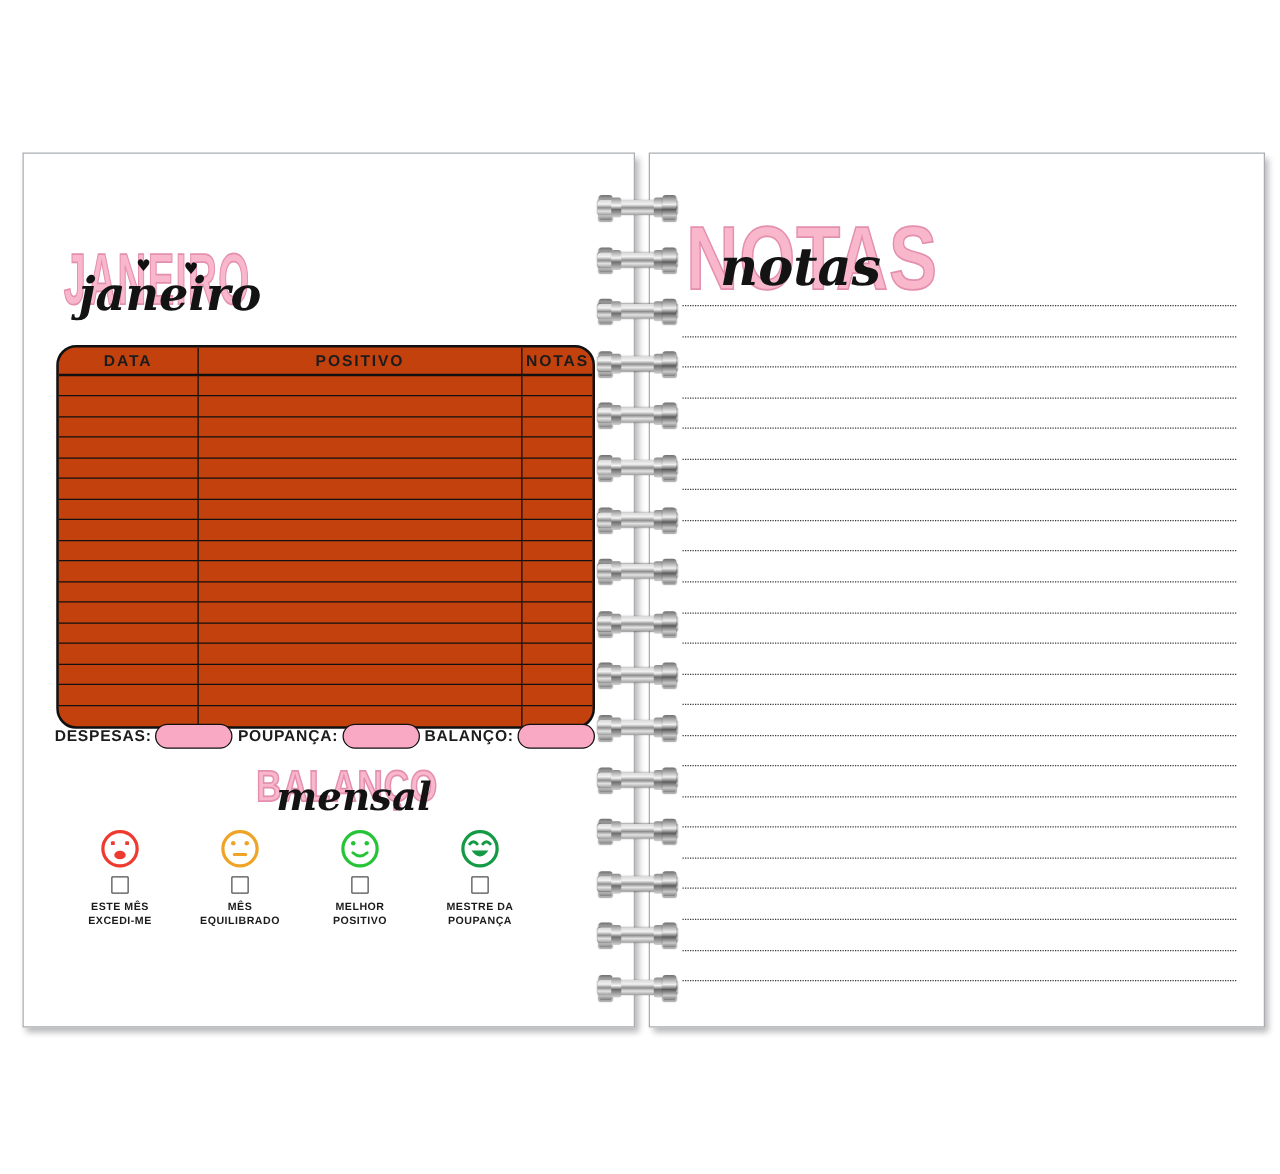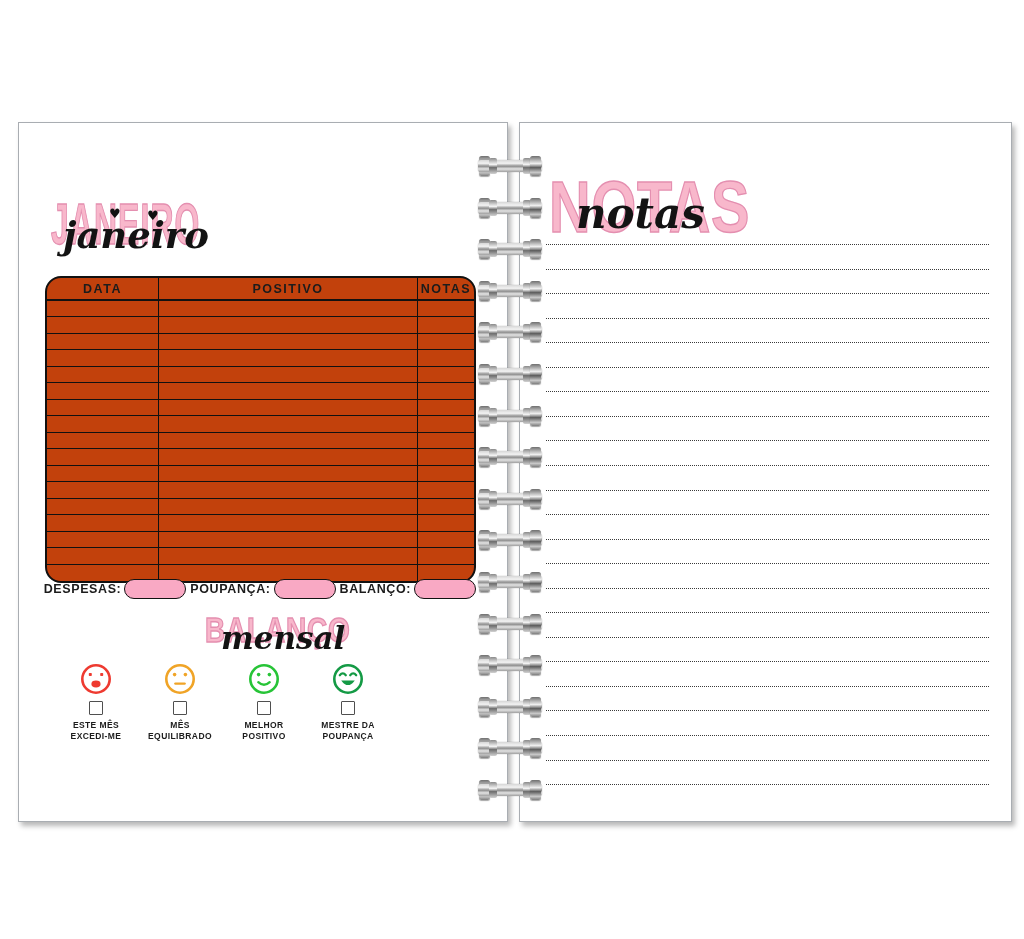--- a/index.html
+++ b/index.html
@@ -46,21 +46,21 @@
   .table-grid .c0,.table-grid .c1{border-right:1.8px solid #111;}
   .table-grid .last-row{border-bottom:none;}
 
   
   .balance-fields{position:absolute;top:456px;right:31px;display:flex;flex-direction:row;gap:4px;}
   .bf-row{display:flex;align-items:center;justify-content:flex-end;}
   .bf-label{font-size:12.5px;font-weight:700;letter-spacing:0.6px;margin-right:3px;}
   .pill{width:60px;height:18px;border:1.8px solid #111;border-radius:10px;background:#F9A9C4;}
 
   
-  .moods{position:absolute;left:37px;top:539px;width:412px;display:flex;gap:4px;align-items:flex-end;}
+  .moods{position:absolute;left:37px;top:539px;width:412px;display:flex;gap:16px;align-items:flex-end;}
   .mood{width:80px;display:flex;flex-direction:column;align-items:center;}
   .mood svg{display:block;}
   .checkbox{width:12px;height:12px;border:1.8px solid #4f4f4f;border-radius:1px;margin-top:5px;background:#fff;}
   .mood-label{margin-top:5px;font-size:8.5px;font-weight:700;letter-spacing:0.4px;
               text-align:center;line-height:10.5px;}
 
   
   .note-line{position:absolute;left:26px;width:443px;height:0;
              border-top:1.7px dotted #3a3a3a;}
 

